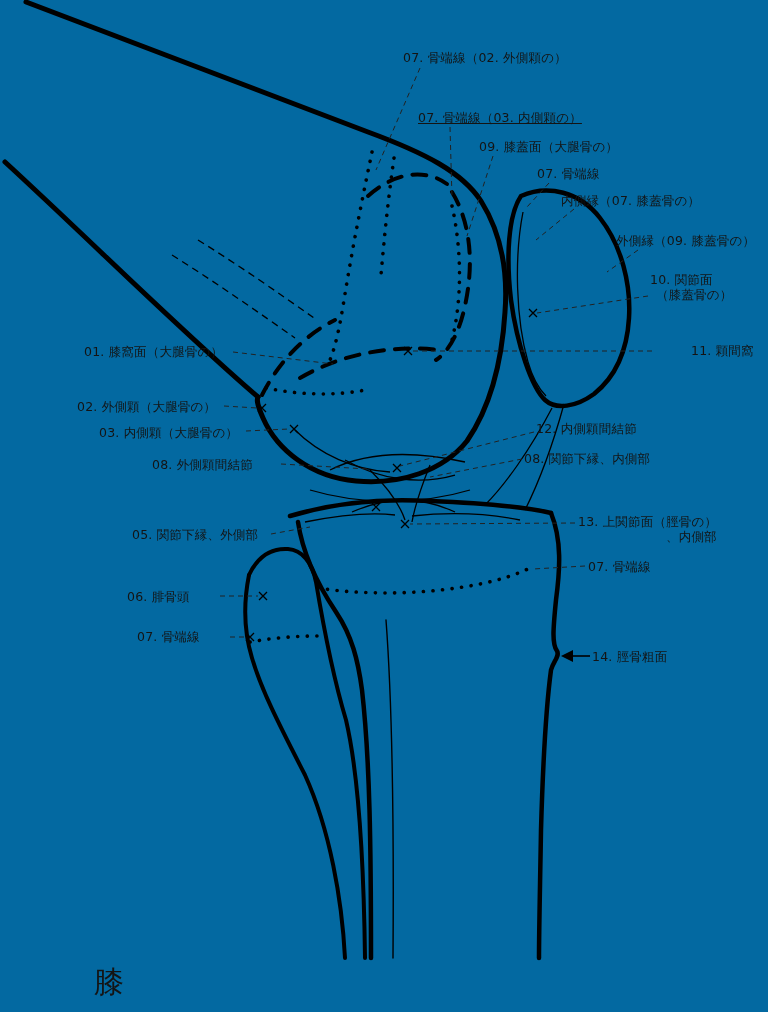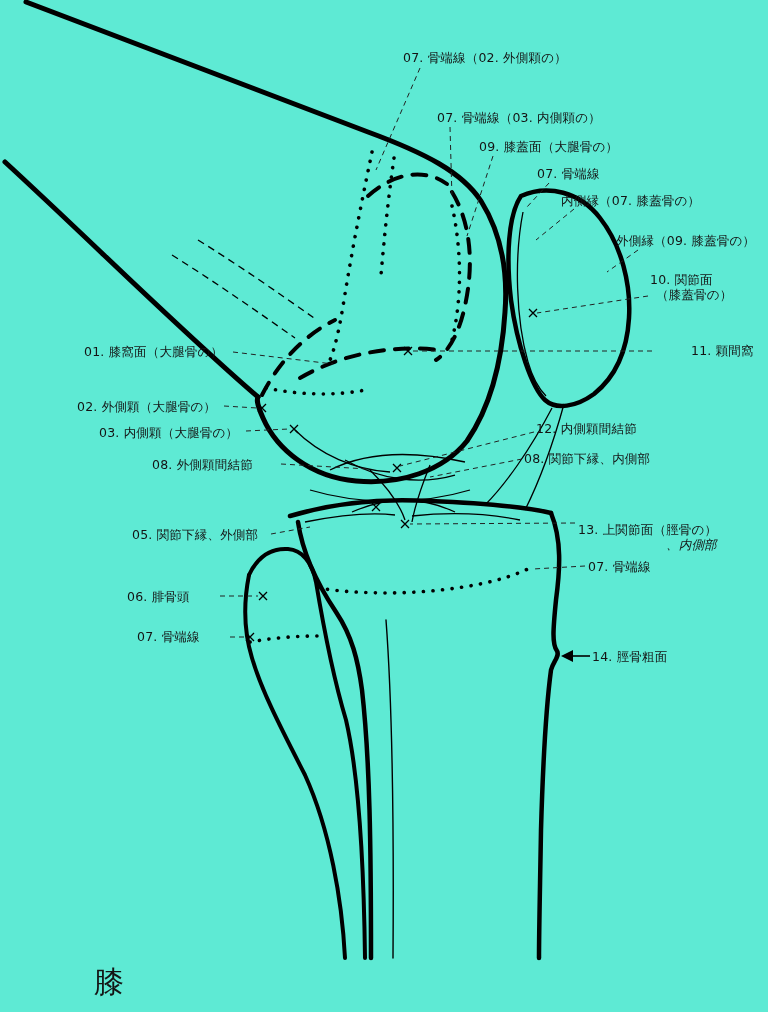--- a/index.html
+++ b/index.html
@@ -1,18 +1,18 @@
 <!DOCTYPE html>
 <html><head>
 <meta charset="utf-8">
 <style>
   html,body { margin:0; padding:0; background:#e8e8e6; }
   .page {
     position:relative; width:768px; height:1012px;
-    background:#5eead4; overflow:hidden;
+    background:#0369a1; overflow:hidden;
     font-family:"DejaVu Sans","Liberation Sans",sans-serif;
     color:#141414;
   }
   .page svg { position:absolute; left:0; top:0; }
   .label {
     position:absolute; font-size:12.5px; line-height:1.2;
     white-space:nowrap; color:#141414; letter-spacing:0.2px;
   }
   .label .l2 { display:block; }
   .fig-title {
@@ -171,21 +171,21 @@
     </g>
 
     <g>
       <path d="M 590 656 L 572 656" stroke="#000" stroke-width="1.6" fill="none"></path>
       <polygon points="561,656 573,650 573,662" fill="#000"></polygon>
     </g>
   </svg>
 
   <div class="label" style="left:403px; top:50px;">07. 骨端線（02. 外側顆の）</div>
 
-  <div class="label" style="left:437px; top:110px;">07. 骨端線（03. 内側顆の）</div>
+  <div class="label" style="left:418px; top:110px;text-decoration:underline;">07. 骨端線（03. 内側顆の）</div>
 
   <div class="label" style="left:479px; top:139px;">09. 膝蓋面（大腿骨の）</div>
 
   <div class="label" style="left:537px; top:166px;">07. 骨端線</div>
 
   <div class="label" style="left:561px; top:193px;">内側縁（07. 膝蓋骨の）</div>
 
   <div class="label" style="left:616px; top:233px;">外側縁（09. 膝蓋骨の）</div>
 
   <div class="label" style="left:650px; top:272px;">
@@ -202,23 +202,23 @@
   <div class="label" style="left:99px; top:425px;">03. 内側顆（大腿骨の）</div>
 
   <div class="label" style="left:152px; top:457px;">08. 外側顆間結節</div>
 
   <div class="label" style="left:536px; top:421px;">12. 内側顆間結節</div>
 
   <div class="label" style="left:524px; top:451px;">08. 関節下縁、内側部</div>
 
   <div class="label" style="left:132px; top:527px;">05. 関節下縁、外側部</div>
 
-  <div class="label" style="left:578px; top:514px;margin-top:8px;">
+  <div class="label" style="left:578px; top:514px;">
     <span class="l2">13. 上関節面（脛骨の）</span>
-    <span class="l2" style="margin-left:88px;font-style:italic;">、内側部</span>
+    <span class="l2" style="margin-left:88px;">、内側部</span>
   </div>
 
   <div class="label" style="left:588px; top:559px;">07. 骨端線</div>
 
   <div class="label" style="left:127px; top:589px;">06. 腓骨頭</div>
 
   <div class="label" style="left:137px; top:629px;">07. 骨端線</div>
 
   <div class="label" style="left:592px; top:649px;">14. 脛骨粗面</div>
 

